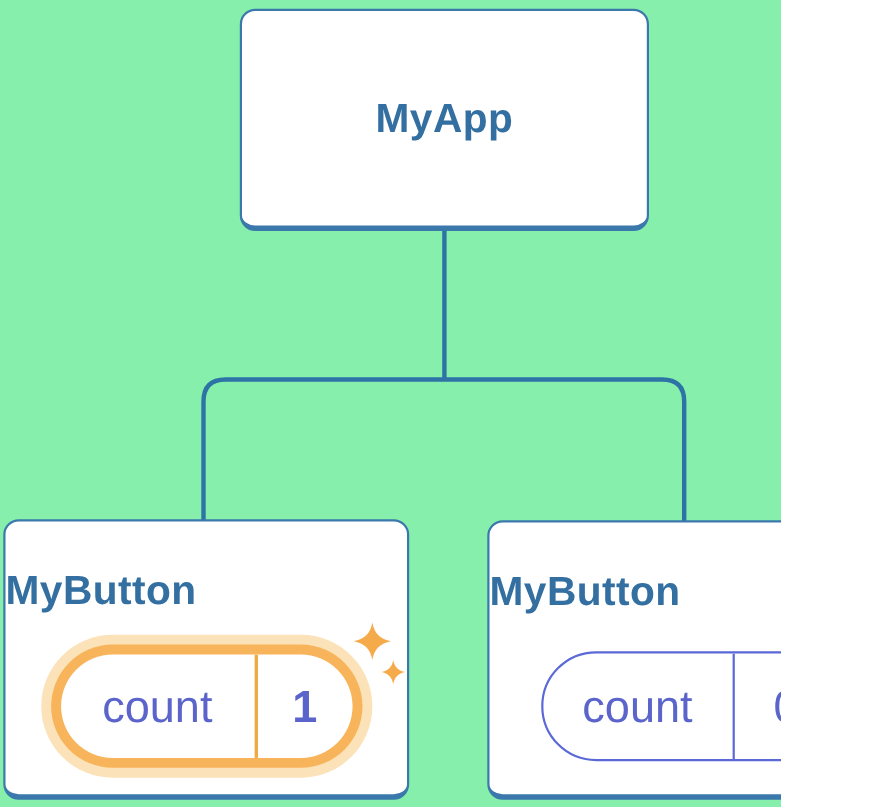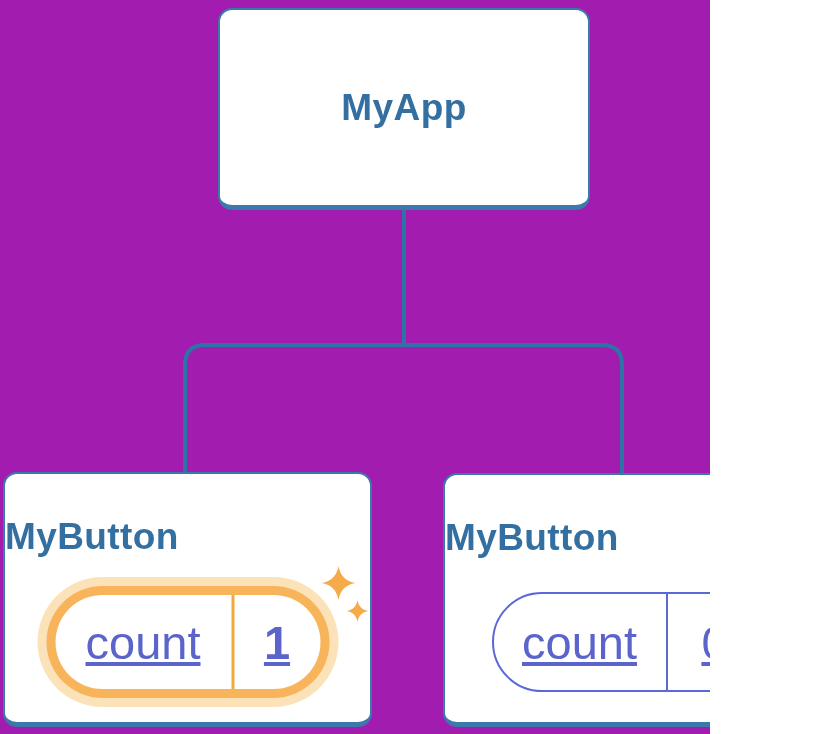--- a/index.html
+++ b/index.html
@@ -3,21 +3,21 @@
 <meta charset="utf-8">
 <style>
   * { margin: 0; padding: 0; box-sizing: border-box; }
   html, body { width: 814px; height: 734px; }
   body { font-family: "Liberation Sans", sans-serif; }
 
   .stage {
     position: relative;
     width: 710px;
     height: 734px;
-    background: #a21caf;
+    background: #86efac;
     overflow: hidden;
   }
 
   .connectors {
     position: absolute;
     left: 0; top: 0;
     width: 814px; height: 734px;
   }
   .connectors path {
     fill: none;
@@ -75,23 +75,22 @@
     border-radius: 999px;
     height: 94px;
     display: flex;
     align-items: stretch;
     overflow: hidden;
   }
   .sec {
     display: flex;
     align-items: center;
     justify-content: center;
-    font-size: 47px;
+    font-size: 41px;
     color: #5A64CB;
-    text-decoration: underline;
   }
   .sec-label { width: 176px; }
   .sec-value { width: 86px; }
   .bold { font-weight: bold; }
   .divider-orange { width: 3px; background: #EFA93F; }
 
   
   .pill-plain {
     position: absolute;
     top: 117px;

